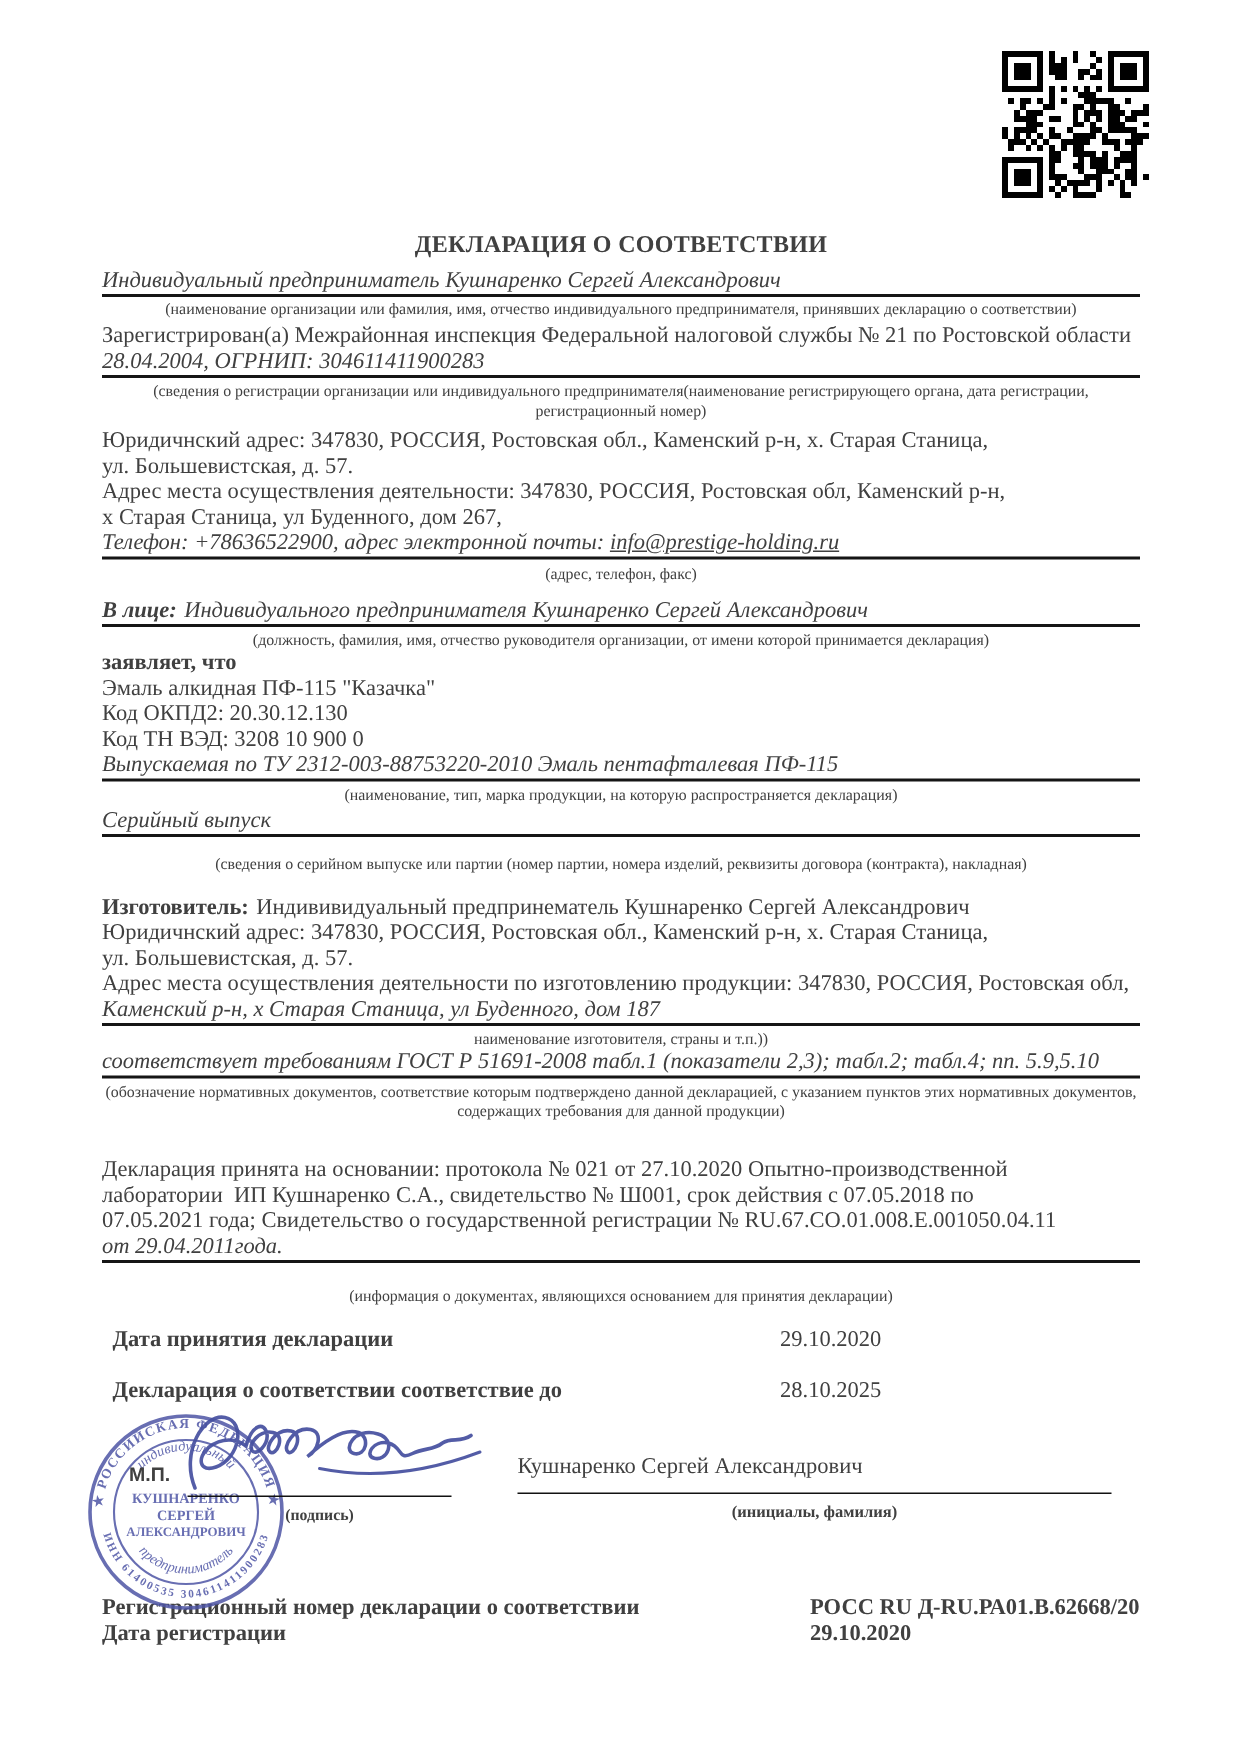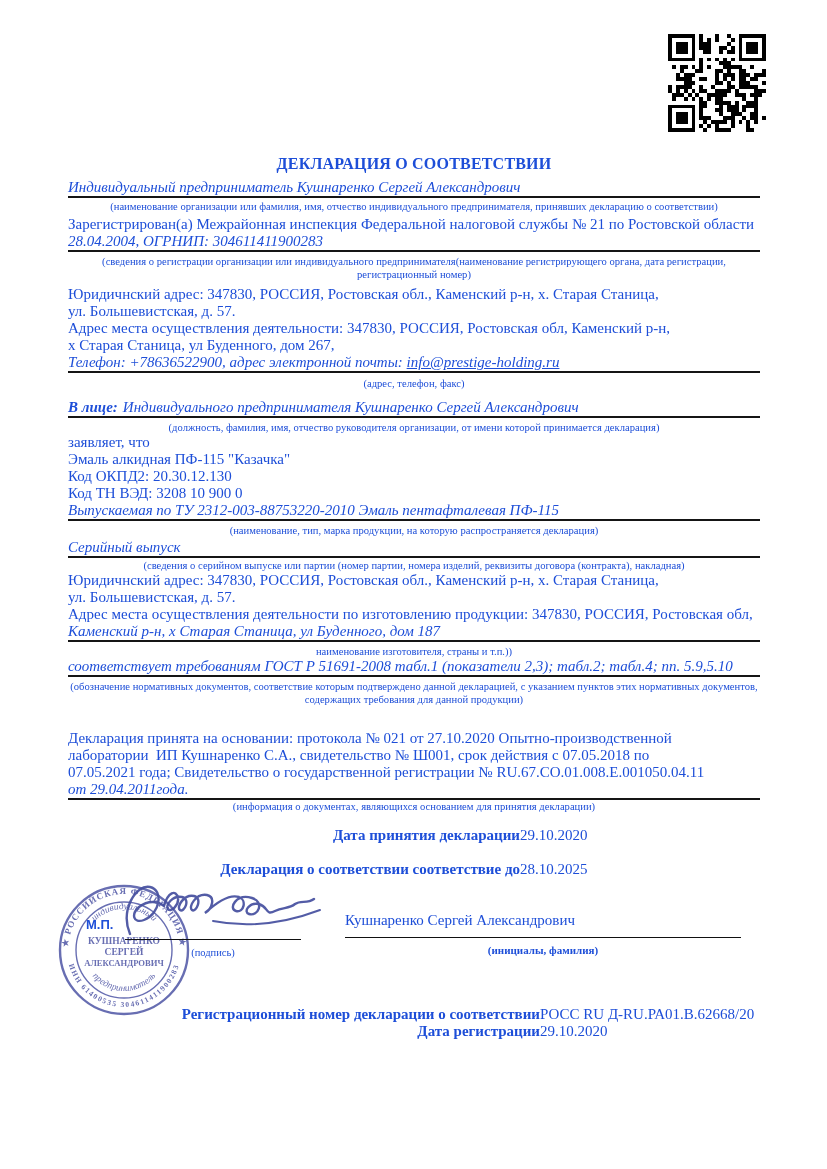--- a/index.html
+++ b/index.html
@@ -1,32 +1,32 @@
 <!DOCTYPE html>
 <html><head>
 <meta charset="utf-8">
 <style>
   html,body{margin:0;padding:0;background:#fff;}
   .page{position:relative;width:827px;height:1169px;background:#fff;overflow:hidden;
-        font-family:"Liberation Serif",serif;color:#1d4ed8;}
+        font-family:"Liberation Serif",serif;color:#404040;}
   .doc{position:absolute;left:68px;top:0;width:692px;font-size:15px;line-height:17px;}
   .line{white-space:nowrap;}
   .rule{border-bottom:2px solid #151515;font-style:italic;}
-  .b{font-weight:normal;}
+  .b{font-weight:bold;}
   .bl{font-weight:bold;margin-right:5px;}
   .u{text-decoration:underline;}
   .cap{font-size:10.6px;line-height:13px;text-align:center;white-space:normal;}
   .title{font-size:16px;font-weight:bold;text-align:center;margin-top:155px;line-height:18px;letter-spacing:.2px;}
-  .pair{display:flex;text-align:right;}
+  .pair{display:flex;}
   .pair .lbl{width:452px;box-sizing:border-box;padding-left:7px;font-weight:bold;}
   .pair.footer .lbl{width:472px;padding-left:0;}
   .sig{position:relative;height:120px;margin-top:4px;z-index:2;}
   .mp{position:absolute;left:18px;top:34px;font-family:"Liberation Sans",sans-serif;font-weight:bold;font-size:13px;}
   .sigline{position:absolute;left:57px;top:57px;width:176px;border-bottom:1.5px solid #111;}
-  .sigcap{position:absolute;left:57px;top:62px;width:176px;text-align:center;font-weight:normal;font-size:10.5px;}
+  .sigcap{position:absolute;left:57px;top:62px;width:176px;text-align:center;font-weight:bold;font-size:10.5px;}
   .signame{position:absolute;left:277px;top:30px;width:396px;text-align:left;font-size:15px;}
   .nameline{position:absolute;left:277px;top:55px;width:396px;border-bottom:1.5px solid #111;}
   .namecap{position:absolute;left:277px;top:60px;width:396px;text-align:center;font-weight:bold;font-size:11px;}
   .stampsvg{position:absolute;left:-14px;top:-2px;opacity:.85;}
   .scribble{position:absolute;left:50px;top:-8px;}
   .qr{position:absolute;left:668px;top:34px;width:98px;height:98px;}
 </style>
 </head>
 <body>
 
@@ -365,36 +365,37 @@
     <div class="cap" style="margin-top:3px">(должность, фамилия, имя, отчество руководителя организации, от имени которой принимается декларация)</div>
 
     <div class="line b">заявляет, что</div>
     <div class="line">Эмаль алкидная ПФ-115 "Казачка"</div>
     <div class="line">Код ОКПД2: 20.30.12.130</div>
     <div class="line">Код ТН ВЭД: 3208 10 900 0</div>
     <div class="line rule">Выпускаемая по ТУ 2312-003-88753220-2010 Эмаль пентафталевая ПФ-115</div>
     <div class="cap" style="margin-top:3px">(наименование, тип, марка продукции, на которую распространяется декларация)</div>
 
     <div class="line rule" style="margin-top:2px">Серийный выпуск</div>
-    <div class="cap" style="margin-top:1px">(сведения о серийном выпуске или партии (номер партии, номера изделий, реквизиты договора (контракта), накладная)</div>
-
+    <div class="cap" style="margin-top:12px">(сведения о серийном выпуске или партии (номер партии, номера изделий, реквизиты договора (контракта), накладная)</div>
+
+    <div class="line" style="margin-top:14px"><span class="bl">Изготовитель:</span><span>Индививидуальный предпринематель Кушнаренко Сергей Александрович</span></div>
     <div class="line">Юридичнский адрес: 347830, РОССИЯ, Ростовская обл., Каменский р-н, х. Старая Станица,</div>
     <div class="line">ул. Большевистская, д. 57.</div>
     <div class="line">Адрес места осуществления деятельности по изготовлению продукции: 347830, РОССИЯ, Ростовская обл,</div>
     <div class="line rule">Каменский р-н, х Старая Станица, ул Буденного, дом 187</div>
     <div class="cap" style="margin-top:3px">наименование изготовителя, страны и т.п.))</div>
 
     <div class="line rule">соответствует требованиям ГОСТ Р 51691-2008 табл.1 (показатели 2,3); табл.2; табл.4; пп. 5.9,5.10</div>
     <div class="cap" style="margin-top:3px">(обозначение нормативных документов, соответствие которым подтверждено данной декларацией, с указанием пунктов этих нормативных документов, содержащих требования для данной продукции)</div>
 
     <div class="line" style="margin-top:24px">Декларация принята на основании: протокола № 021 от 27.10.2020 Опытно-производственной</div>
     <div class="line">лаборатории&nbsp; ИП Кушнаренко С.А., свидетельство № Ш001, срок действия с 07.05.2018 по</div>
     <div class="line">07.05.2021 года; Свидетельство о государственной регистрации № RU.67.CO.01.008.E.001050.04.11</div>
     <div class="line rule">от 29.04.2011года.</div>
-    <div class="cap" style="margin-top:0">(информация о документах, являющихся основанием для принятия декларации)</div>
+    <div class="cap" style="margin-top:16px">(информация о документах, являющихся основанием для принятия декларации)</div>
 
     <div class="pair" style="margin-top:14px">
       <div class="lbl">Дата принятия декларации</div>
       <div>29.10.2020</div>
     </div>
     <div class="pair" style="margin-top:17px">
       <div class="lbl">Декларация о соответствии соответствие до</div>
       <div>28.10.2025</div>
     </div>
 

